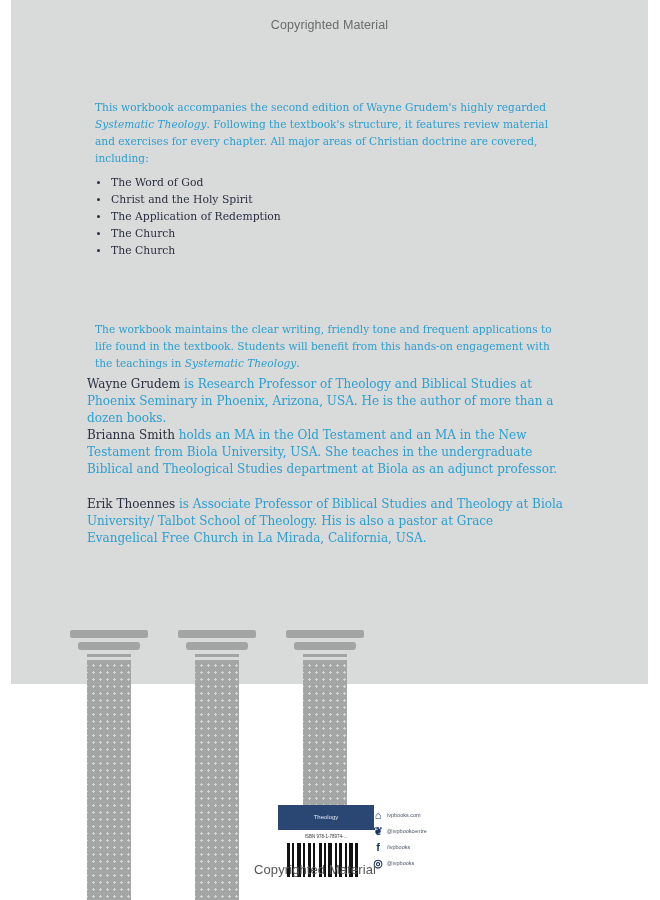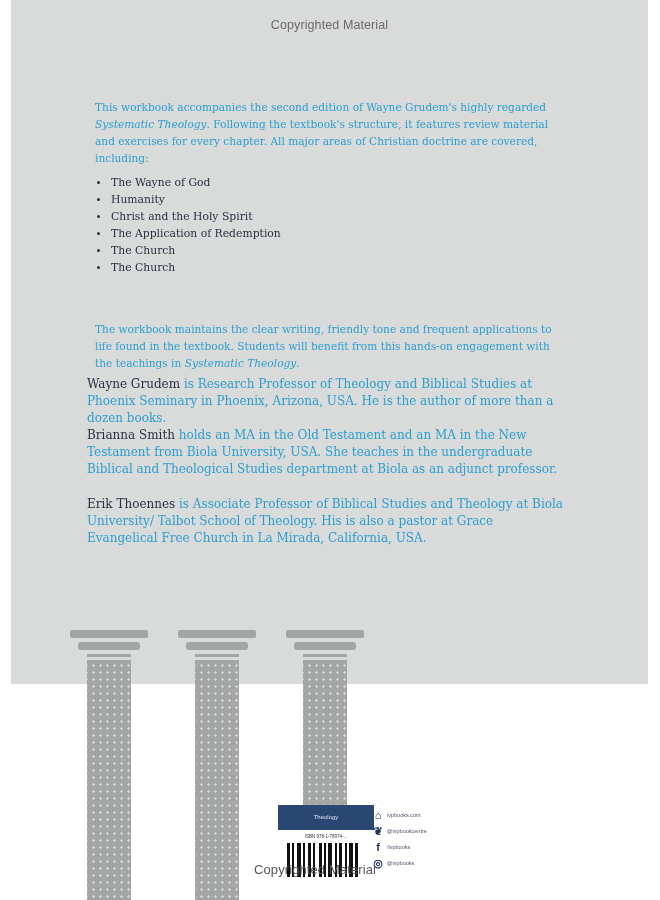--- a/index.html
+++ b/index.html
@@ -48,22 +48,21 @@
 </head>
 <body>
 
 <div class="page">
 
   <div class="watermark wm-top">Copyrighted Material</div>
 
   <p class="blurb p1"><span>This workbook accompanies the second edition of Wayne Grudem's highly regarded </span><i>Systematic Theology</i><span>. Following the textbook's structure, it features review material and exercises for every chapter. All major areas of Christian doctrine are covered, including:</span></p>
 
   <ul class="list">
-    <li>The Wayne of God</li>
-    <li>Humanity</li>
+    <li>The Word of God</li>
     <li>Christ and the Holy Spirit</li>
     <li>The Application of Redemption</li>
     <li>The Church</li>
     <li>The Church</li>
   </ul>
 
   <p class="blurb p2"><span>The workbook maintains the clear writing, friendly tone and frequent applications to life found in the textbook. Students will benefit from this hands-on engagement with the teachings in </span><i>Systematic Theology</i><span>.</span></p>
 
   <p class="bio b1"><span class="name">Wayne Grudem</span><span> is Research Professor of Theology and Biblical Studies at Phoenix Seminary in Phoenix, Arizona, USA. He is the author of more than a dozen books.</span></p>
   <p class="bio b3"><span class="name">Erik Thoennes</span><span> is Associate Professor of Biblical Studies and Theology at Biola University/ Talbot School of Theology. His is also a pastor at Grace Evangelical Free Church in La Mirada, California, USA.</span></p>

